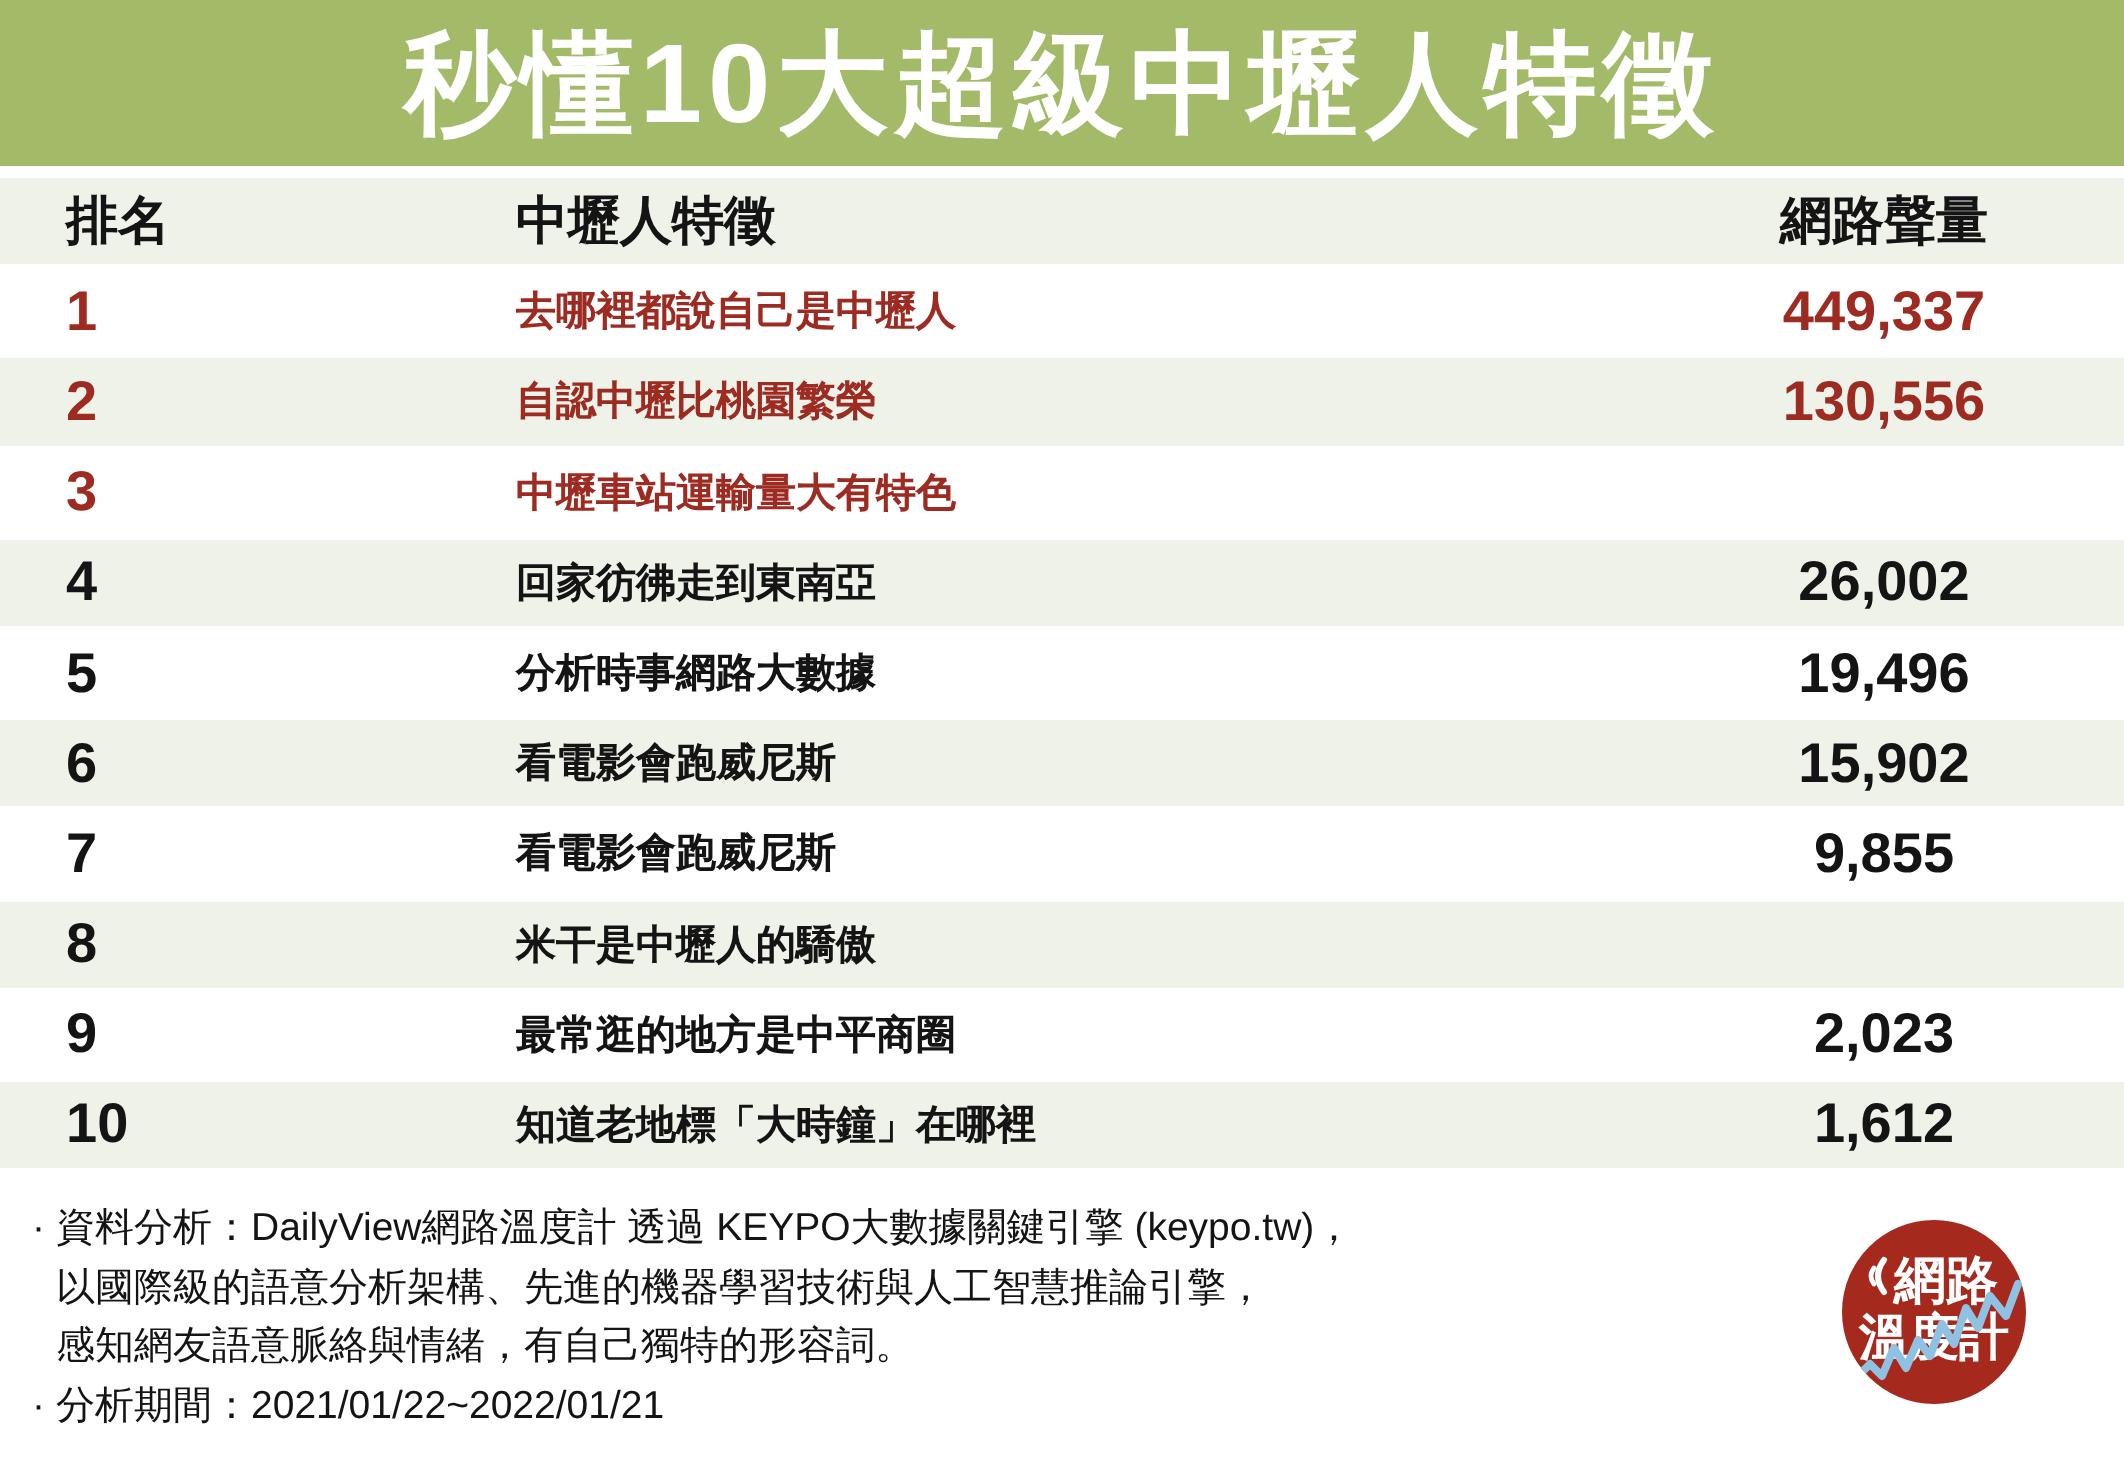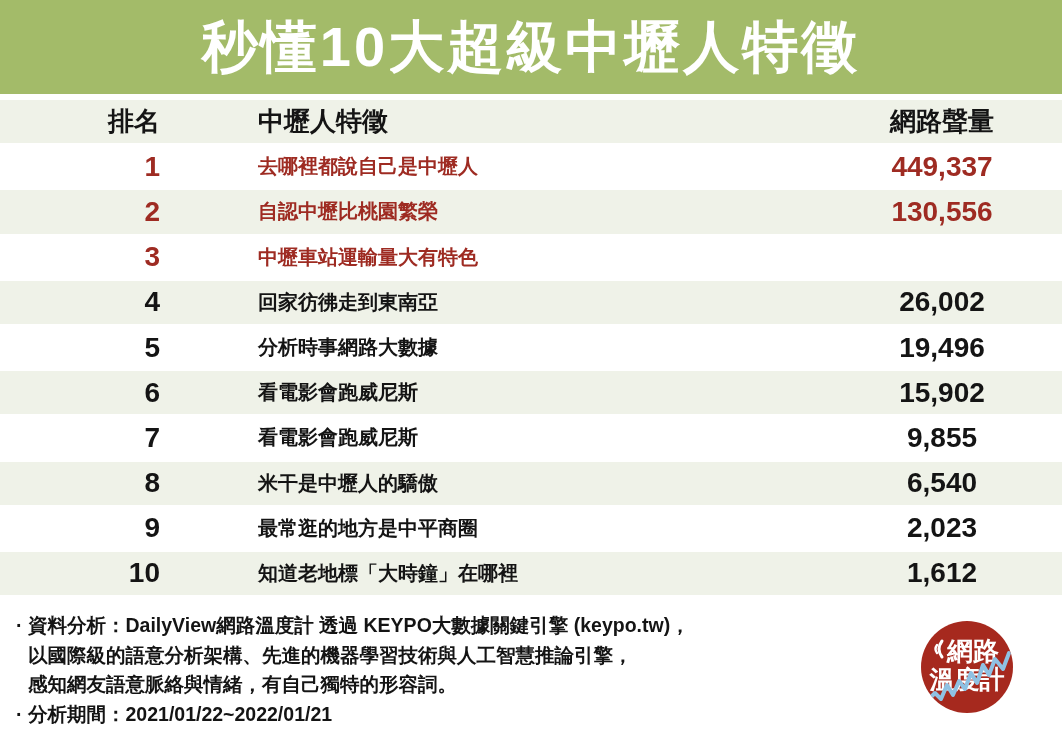--- a/index.html
+++ b/index.html
@@ -3,52 +3,52 @@
 <meta charset="utf-8">
 <style>
   html,body{margin:0;padding:0;}
   body{
     width:1062px;height:740px;overflow:hidden;background:#ffffff;
     font-family:"Liberation Sans","DejaVu Sans",sans-serif;
     color:#141414;position:relative;
   }
   
   .title-band{
-    height:94px;background:#a3bb69;
+    height:83px;background:#a3bb69;
     display:flex;align-items:center;justify-content:center;
   }
   .title-band h1{
     margin:0;color:#ffffff;font-size:56px;font-weight:bold;
     letter-spacing:3px;line-height:1;
   }
   .band-gap{height:4px;background:#ffffff;}
   
   .rank-table{height:499px;display:flex;flex-direction:column;}
   .t-row{
     flex:1;display:grid;grid-template-columns:160px 1fr 240px;
     align-items:center;background:#ffffff;box-sizing:border-box;
   }
   .t-row.tint{
     background:#eff2e8;
     border-top:2px solid #ffffff;border-bottom:2px solid #ffffff;
   }
-  .cell-rank{text-align:right;font-size:28px;font-weight:bold;}
+  .cell-rank{text-align:left;font-size:28px;font-weight:bold;margin-left:33px;}
   .cell-feature{padding-left:98px;font-size:20px;font-weight:bold;}
   .cell-volume{text-align:center;font-size:28px;font-weight:bold;}
   .t-row.header .cell-rank,
   .t-row.header .cell-feature,
   .t-row.header .cell-volume{font-size:26px;color:#141414;}
   .t-row.top3 .cell-rank,
   .t-row.top3 .cell-feature,
   .t-row.top3 .cell-volume{color:#9e2b22;}
   
   .footer{position:relative;height:134px;background:#ffffff;}
   .footer-text{
     padding:14px 0 0 16px;font-size:19.5px;line-height:29.5px;
-    color:#141414;font-weight:700;
+    color:#141414;font-weight:400;
   }
   .f-line{white-space:nowrap;}
   .f-bullet{display:inline-block;width:12px;}
   .f-indent{margin-left:12px;}
   
   .logo{position:absolute;right:47px;top:22px;width:96px;height:96px;}
   .logo text{
     font-family:"Liberation Sans","DejaVu Sans",sans-serif;
     font-weight:bold;fill:#ffffff;
   }
@@ -106,21 +106,20 @@
 
   <div class="t-row">
     <div class="cell-rank">7</div>
     <div class="cell-feature">看電影會跑威尼斯</div>
     <div class="cell-volume">9,855</div>
   </div>
 
   <div class="t-row tint">
     <div class="cell-rank">8</div>
     <div class="cell-feature">米干是中壢人的驕傲</div>
-    <div class="cell-volume">6,540</div>
   </div>
 
   <div class="t-row">
     <div class="cell-rank">9</div>
     <div class="cell-feature">最常逛的地方是中平商圈</div>
     <div class="cell-volume">2,023</div>
   </div>
 
   <div class="t-row tint">
     <div class="cell-rank">10</div>

